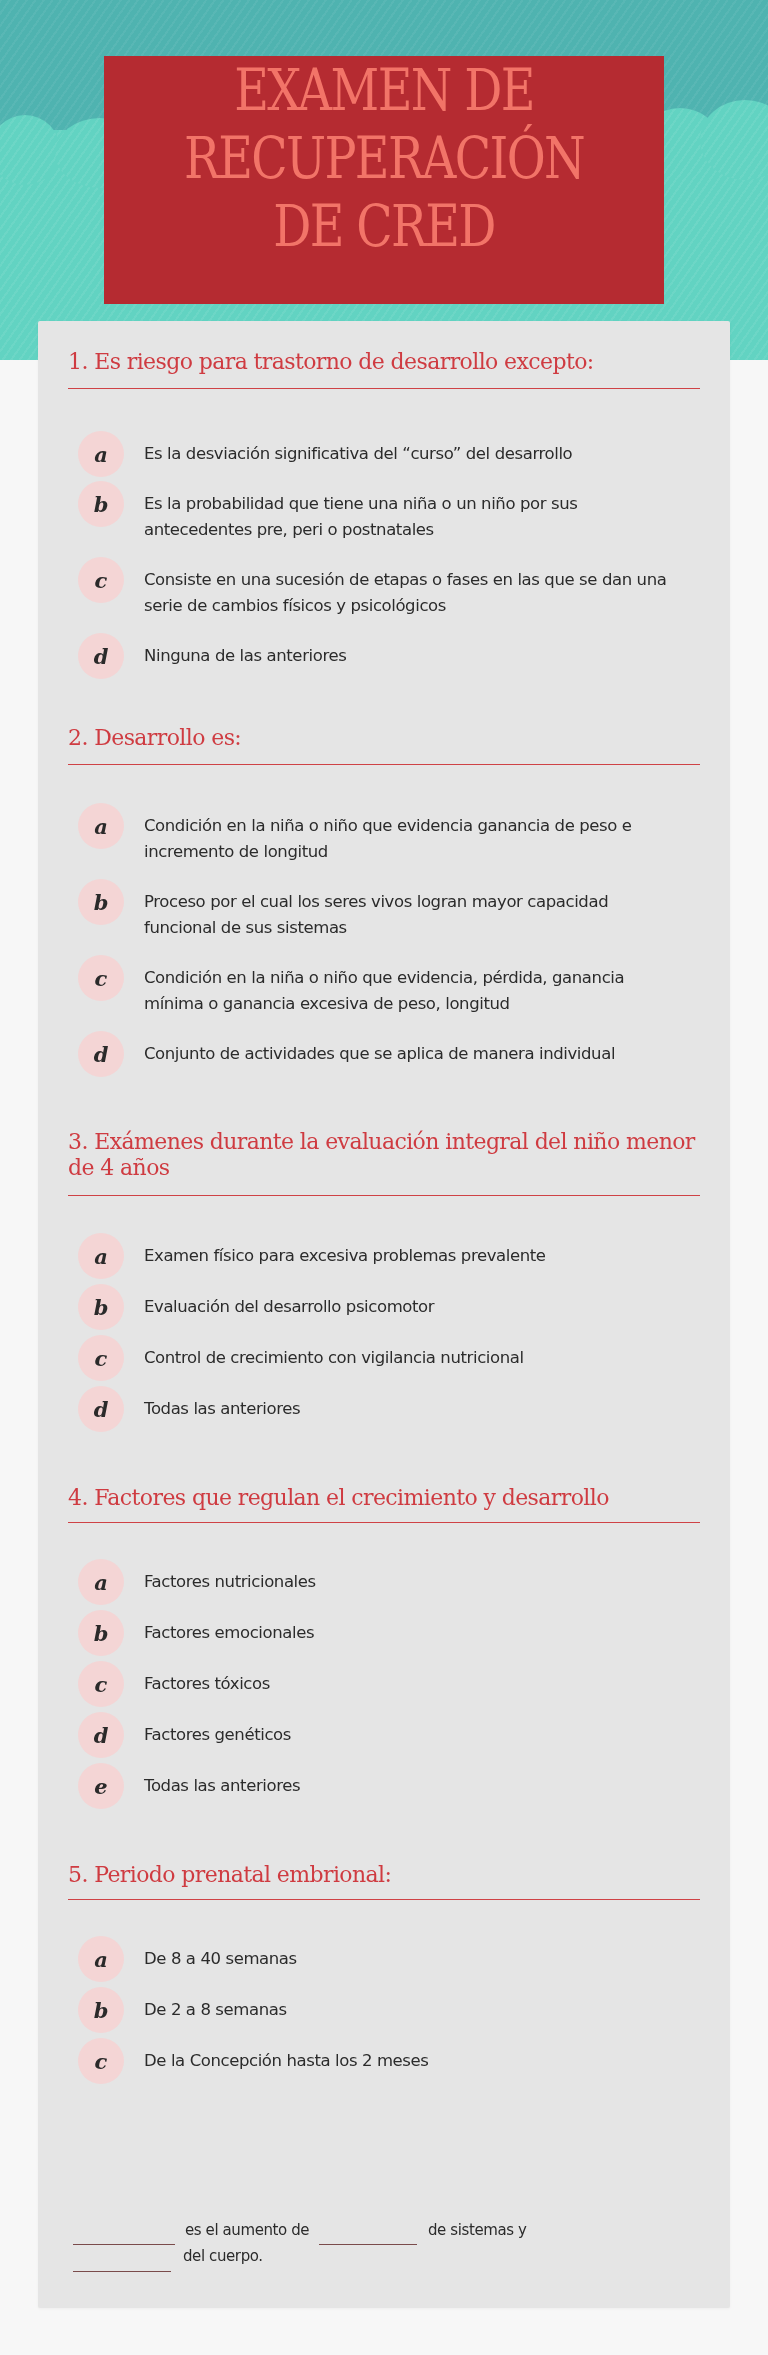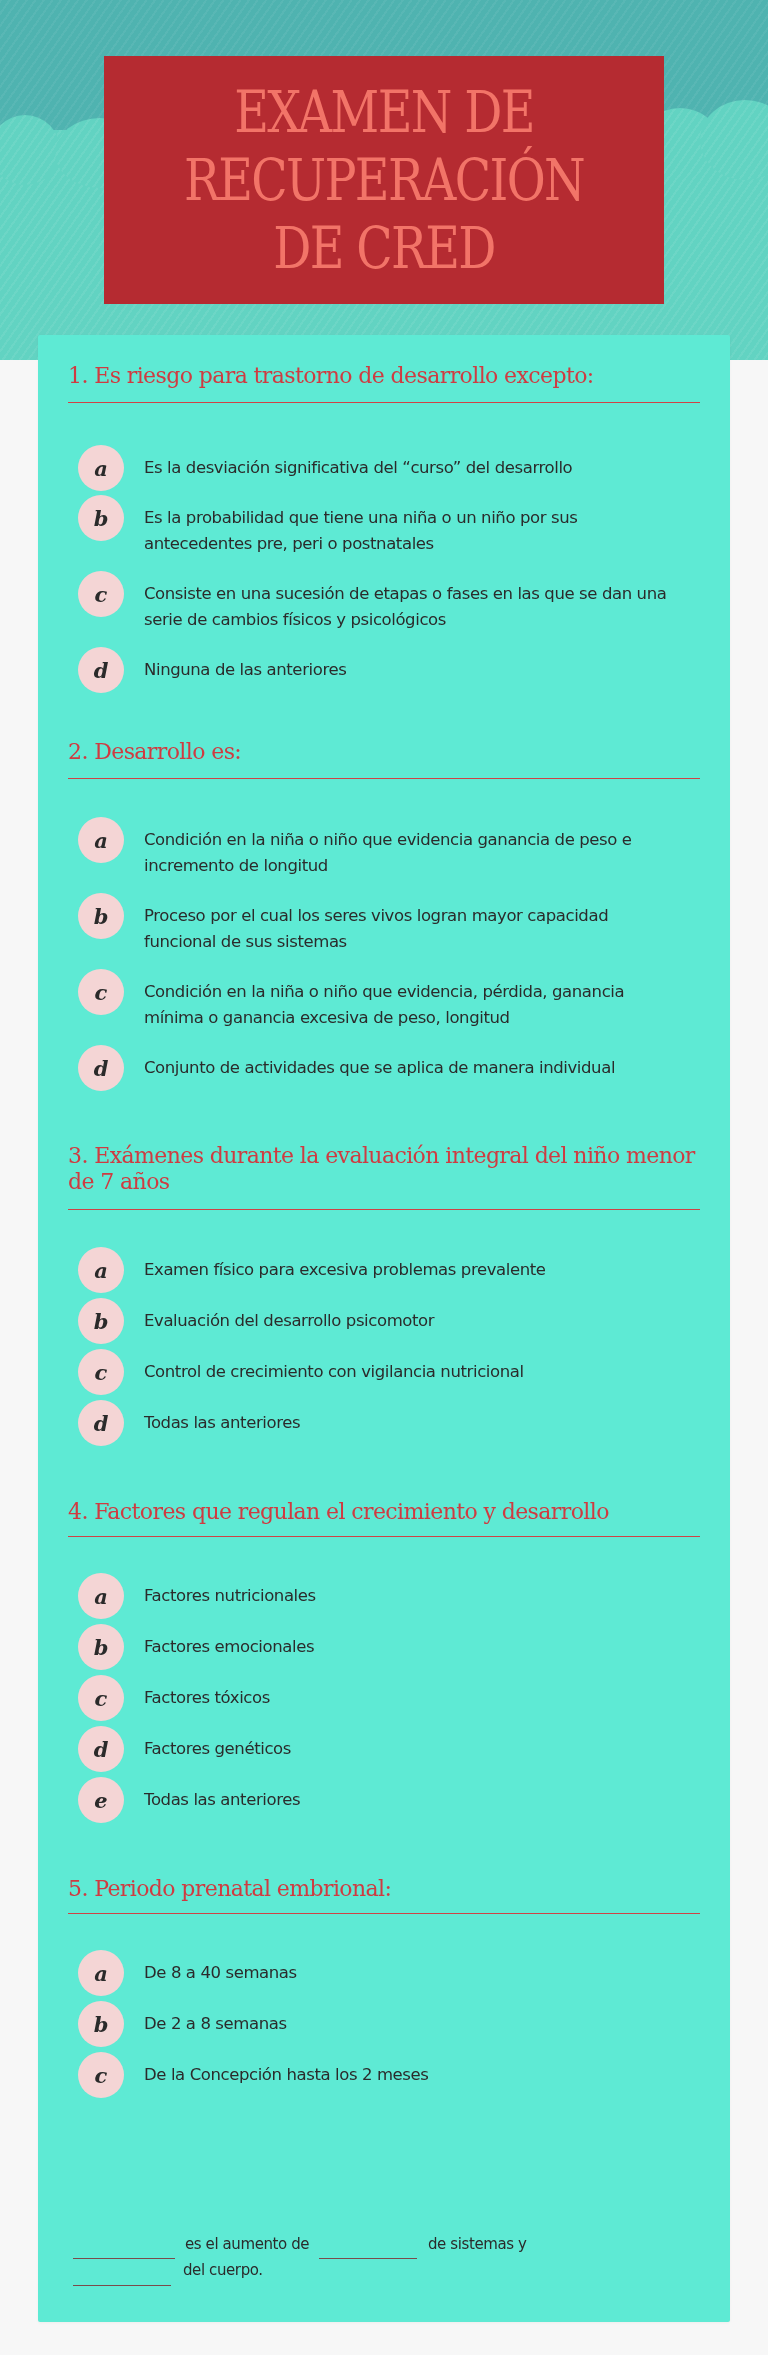--- a/index.html
+++ b/index.html
@@ -18,32 +18,32 @@
   }
   .cloud.base { left: 0; top: 130px; width: 768px; height: 240px; }
   .cloud.c1 { left: -10px; top: 115px; width: 70px; height: 70px; border-radius: 50%; }
   .cloud.c2 { left: 55px; top: 118px; width: 90px; height: 70px; border-radius: 50%; }
   .cloud.c3 { left: 640px; top: 108px; width: 80px; height: 70px; border-radius: 50%; }
   .cloud.c4 { left: 700px; top: 100px; width: 90px; height: 80px; border-radius: 50%; }
 
   .title-box {
     position: absolute; left: 104px; top: 56px; width: 560px; height: 248px;
     background: #b52b31;
-    display: flex; align-items: center; justify-content: center; text-align: center;
+    display: flex; justify-content: center; text-align: center;
   }
   .title-box h1 {
     font-family: "DejaVu Serif", serif; font-weight: normal;
     color: #f27468; font-size: 58px; line-height: 68px; letter-spacing: -2px;
     transform: scaleX(0.82);
     width: 660px;
   }
 
   .card {
-    position: absolute; left: 38px; top: 335px; width: 692px; height: 1987px;
-    background: #5eead4; border-radius: 2px;
+    position: absolute; left: 38px; top: 321px; width: 692px; height: 1987px;
+    background: #e5e5e5; border-radius: 2px;
     box-shadow: 0 1px 3px rgba(0,0,0,0.04);
   }
 
   .q { position: absolute; left: 30px; width: 632px; }
   .q-title {
     font-family: "DejaVu Serif", serif; color: #cf3b41;
     font-size: 22px; line-height: 26px; font-weight: normal;
     letter-spacing: -0.6px;
   }
   .q-divider { height: 1px; background: #cf4246; width: 632px; position: absolute; left: 0; }
@@ -141,21 +141,21 @@
     </div>
     <div class="opt" style="top:306px;">
       <div class="badge">
           <span>d</span>
         </div>
       <div class="opt-text">Conjunto de actividades que se aplica de manera individual</div>
     </div>
   </div>
 
   <div class="q" style="top:808px;">
-    <div class="q-title">3. Exámenes durante la evaluación integral del niño menor de 7 años</div>
+    <div class="q-title">3. Exámenes durante la evaluación integral del niño menor de 4 años</div>
     <div class="q-divider" style="top:66px;"></div>
     <div class="opt" style="top:104px;">
       <div class="badge">
           <span>a</span>
         </div>
       <div class="opt-text">Examen físico para excesiva problemas prevalente</div>
     </div>
     <div class="opt" style="top:155px;">
       <div class="badge">
           <span>b</span>

